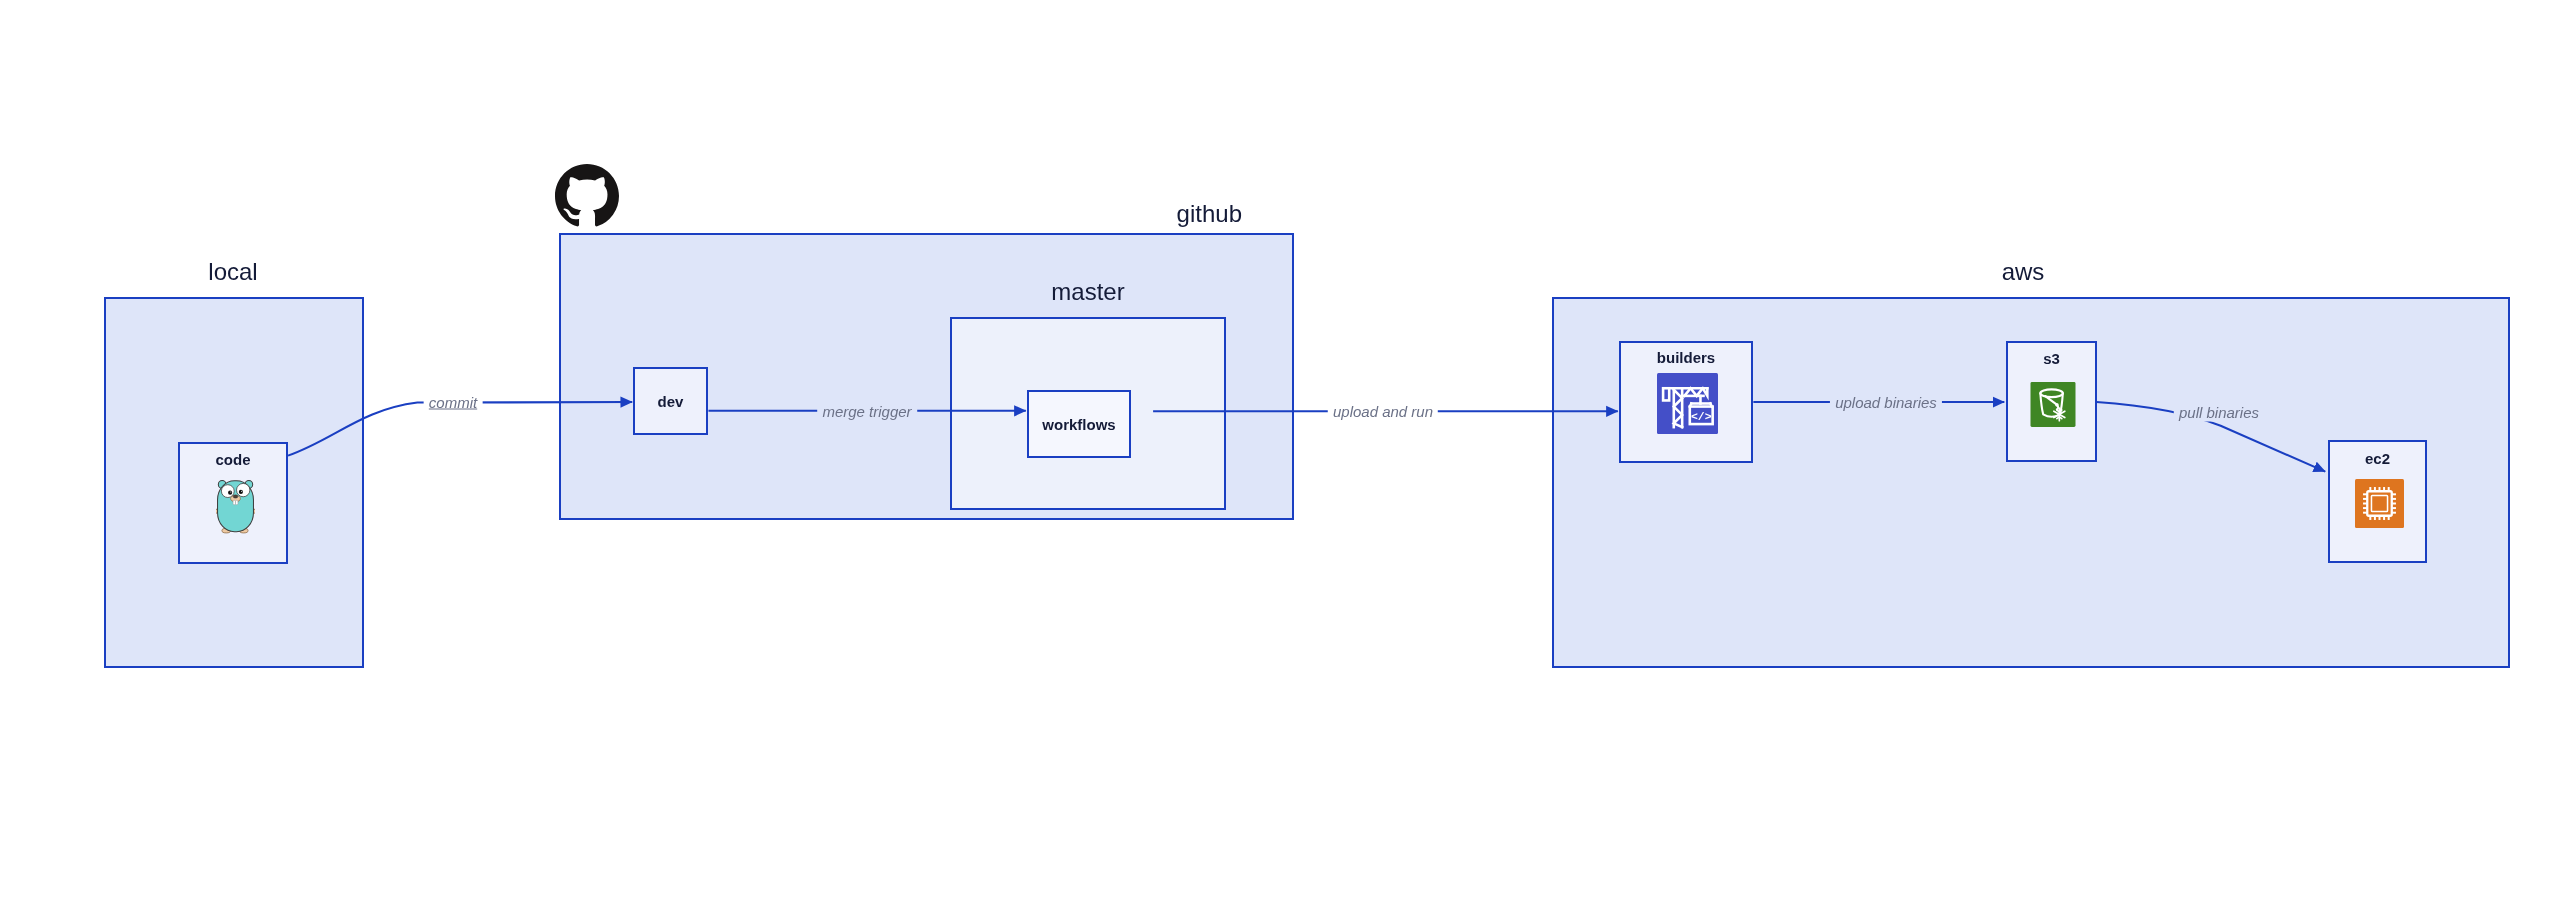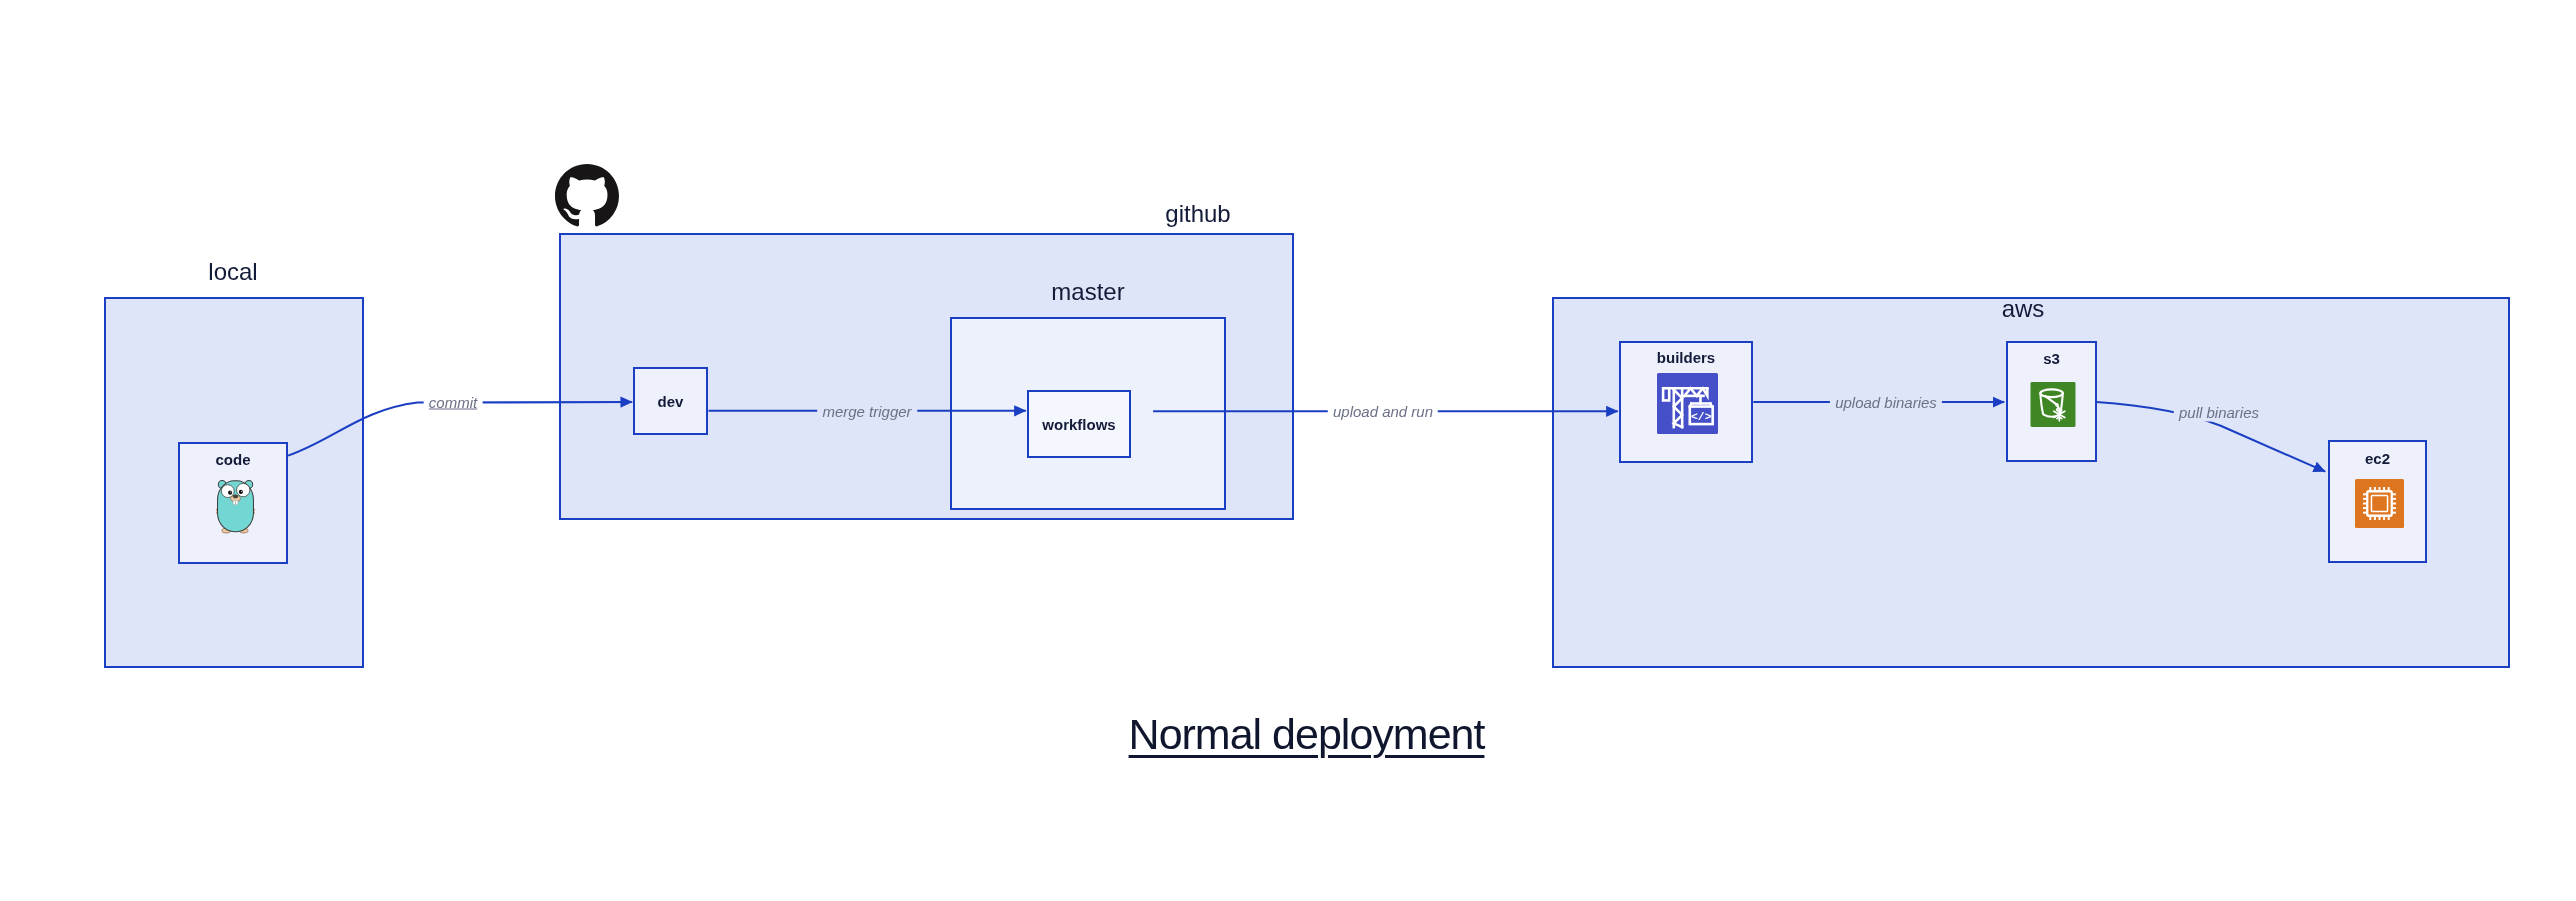--- a/index.html
+++ b/index.html
@@ -93,27 +93,27 @@
 </style>
 </head>
 <body>
 
 <div class="canvas">
 
   <div class="group" style="left:104px; top:297px; width:260px; height:371px;"></div>
   <div class="group-label center-text" style="left:130px; top:257px; width:206px;">local</div>
 
   <div class="group" style="left:559px; top:233px; width:735px; height:287px;"></div>
-  <div class="group-label right-text" style="left:1120px; top:199px; width:156px;text-align:center;">github</div>
+  <div class="group-label right-text" style="left:1086px; top:199px; width:156px;">github</div>
 
   <div class="group master" style="left:950px; top:317px; width:276px; height:193px;"></div>
   <div class="group-label center-text" style="left:985px; top:277px; width:206px;">master</div>
 
   <div class="group" style="left:1552px; top:297px; width:958px; height:371px;"></div>
-  <div class="group-label center-text" style="left:1920px; top:257px; width:206px;margin-top:37px;">aws</div>
+  <div class="group-label center-text" style="left:1920px; top:257px; width:206px;">aws</div>
 
   <div class="logo" style="left:555px; top:164px; width:64px; height:64px;">
     <svg width="64" height="64" viewBox="0 0 16 16">
       <path fill="#171515" d="M8 0C3.58 0 0 3.58 0 8c0 3.54 2.29 6.53 5.47 7.59.4.07.55-.17.55-.38 0-.19-.01-.82-.01-1.49-2.01.37-2.53-.49-2.69-.94-.09-.23-.48-.94-.82-1.13-.28-.15-.68-.52-.01-.53.63-.01 1.08.58 1.23.82.72 1.21 1.87.87 2.33.66.07-.52.28-.87.51-1.07-1.78-.2-3.64-.89-3.64-3.95 0-.87.31-1.59.82-2.15-.08-.2-.36-1.02.08-2.12 0 0 .67-.21 2.2.82.64-.18 1.32-.27 2-.27s1.36.09 2 .27c1.53-1.04 2.2-.82 2.2-.82.44 1.1.16 1.92.08 2.12.51.56.82 1.27.82 2.15 0 3.07-1.87 3.75-3.65 3.95.29.25.54.73.54 1.48 0 1.07-.01 1.93-.01 2.2 0 .21.15.46.55.38A8.01 8.01 0 0 0 16 8c0-4.42-3.58-8-8-8z"></path>
     </svg>
   </div>
 
   <div class="node" style="left:178px; top:442px; width:110px; height:122px; padding-top:7.2px;align-items:center;">
     <span class="node-label">code</span>
     <svg class="node-icon" style="left:36px; top:34px;" width="39" height="56" viewBox="0 0 76 106">
@@ -234,16 +234,15 @@
     <path class="edge-path" marker-end="url(#arrow)" d="M 3403 780 L 3890 780"></path>
     <path class="edge-path" marker-end="url(#arrow)" d="M 4069 780 C 4170 787, 4245 801, 4310 826 L 4513 915"></path>
   </svg>
 
   <span class="edge-label on-white" style="left:453px; top:402px;text-decoration:underline;">commit</span>
   <span class="edge-label on-fill" style="left:867px; top:411px;">merge trigger</span>
   <span class="edge-label on-white" style="left:1383px; top:411px;">upload and run</span>
   <span class="edge-label on-fill" style="left:1886px; top:402px;">upload binaries</span>
   <span class="edge-label on-fill" style="left:2219px; top:412px;">pull binaries</span>
 
-  <div class="diagram-title">Normal deployment</div>
 
 </div>
 
 
 </body></html>

